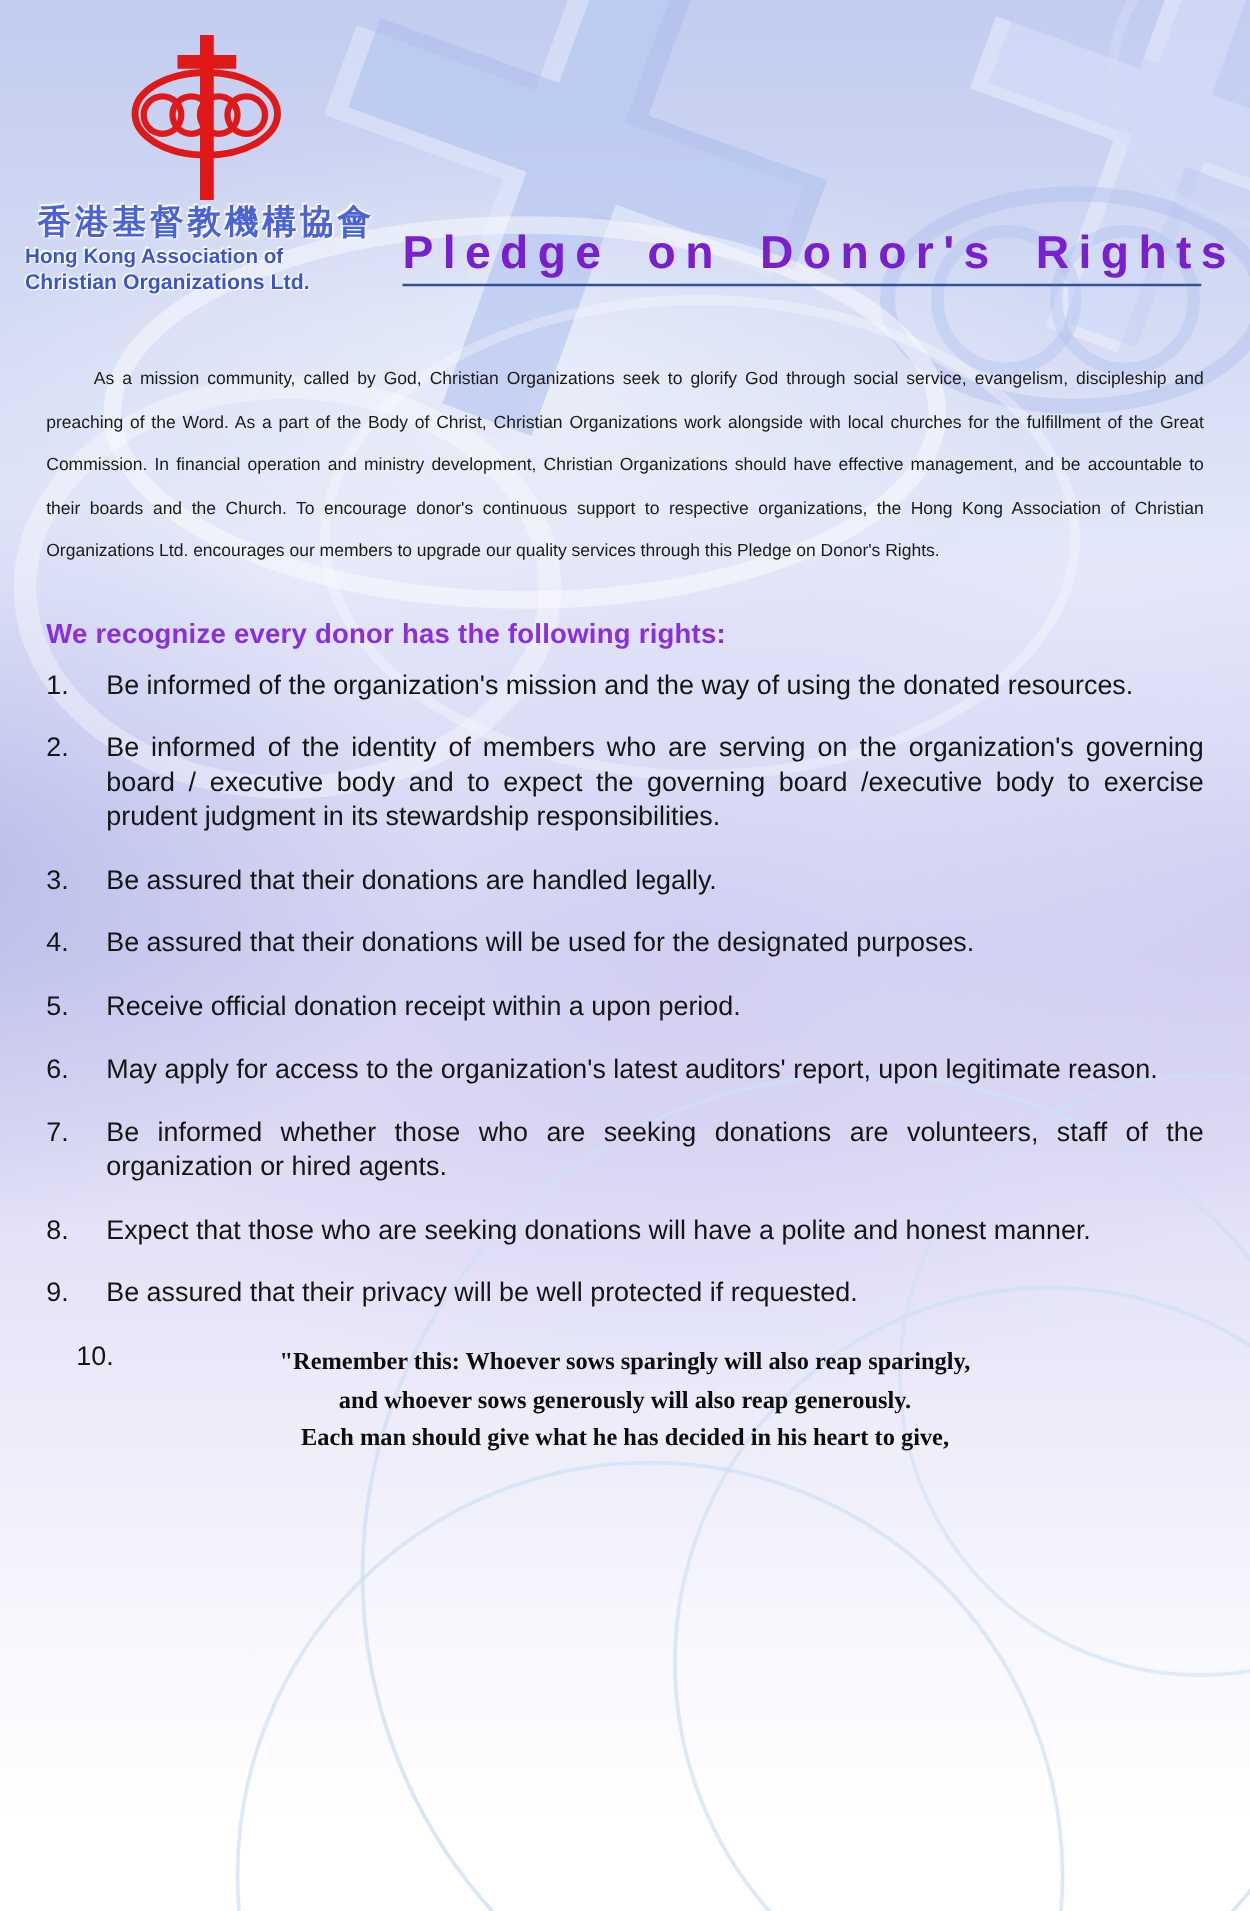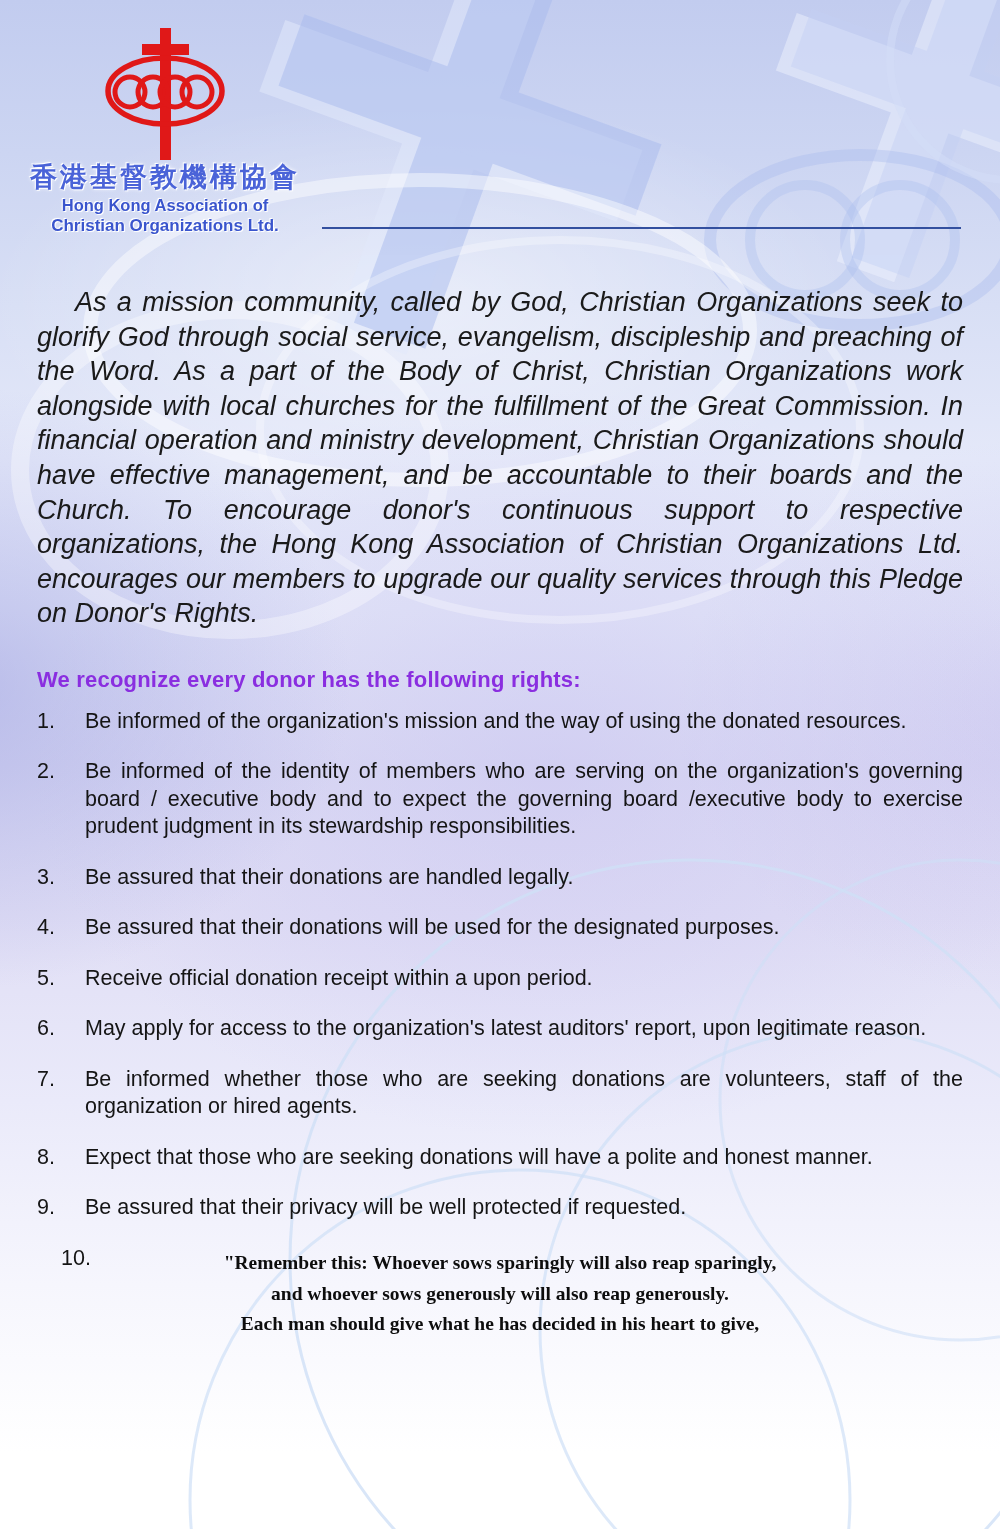--- a/index.html
+++ b/index.html
@@ -35,21 +35,20 @@
   .org-zh {
     position: absolute; left: 20px; top: 159px; width: 290px;
     text-align: center;
     font-size: 27px; font-weight: bold; letter-spacing: 3px;
     color: #4a63d8;
     text-shadow: 1px 1px 0 #ffffff, -1px -1px 0 #ffffff, 0 0 4px #ffffff;
     white-space: nowrap;
   }
   .org-en1, .org-en2 {
     position: absolute; left: 20px; width: 290px;
-    text-align: center;
     font-weight: bold; color: #3a55cd;
     text-shadow: 1px 1px 0 #ffffff, -1px -1px 0 #ffffff, 0 0 3px #ffffff;
     white-space: nowrap;
   }
   .org-en1 { top: 196px; font-size: 16.5px; }
   .org-en2 { top: 216px; font-size: 17px; }
 
   .doc-title {
     position: absolute; left: 322px; top: 181px; width: 640px;
     margin: 0;
@@ -60,26 +59,25 @@
   }
   .title-underline {
     position: absolute; left: 322px; top: 227px; width: 639px; height: 0;
     border-top: 2px solid #33509f;
   }
 
   .content { position: relative; padding: 0 37px; }
 
   .intro {
     margin: 17px 0 0 0;
-    font-size: 27px;
+    font-size: 14px;
     line-height: 34.6px;
     text-align: justify;
     text-indent: 38px;
     color: #1a1a1a;
-    font-style: italic;
   }
 
   .rights-heading {
     margin: 36px 0 0 0;
     font-size: 22px;
     font-weight: bold;
     color: #8a2ee0;
     letter-spacing: 0.2px;
   }
 
@@ -173,20 +171,21 @@
         <circle cx="58" cy="74" r="15" stroke-width="5"></circle>
         <circle cx="80" cy="74" r="15" stroke-width="5"></circle>
         <circle cx="102" cy="74" r="15" stroke-width="5"></circle>
       </g>
     </svg>
 
     <div class="org-zh">香港基督教機構協會</div>
     <div class="org-en1">Hong Kong Association of</div>
     <div class="org-en2">Christian Organizations Ltd.</div>
 
+    <h1 class="doc-title">Pledge on Donor's Rights</h1>
     <div class="title-underline"></div>
   </div>
 
   <div class="content">
 
     <p class="intro">As a mission community, called by God, Christian Organizations seek to glorify God through social service, evangelism, discipleship and preaching of the Word. As a part of the Body of Christ, Christian Organizations work alongside with local churches for the fulfillment of the Great Commission. In financial operation and ministry development, Christian Organizations should have effective management, and be accountable to their boards and the Church. To encourage donor's continuous support to respective organizations, the Hong Kong Association of Christian Organizations Ltd. encourages our members to upgrade our quality services through this Pledge on Donor's Rights.</p>
 
     <h2 class="rights-heading">We recognize every donor has the following rights:</h2>
 
     <ol class="rights-list">

